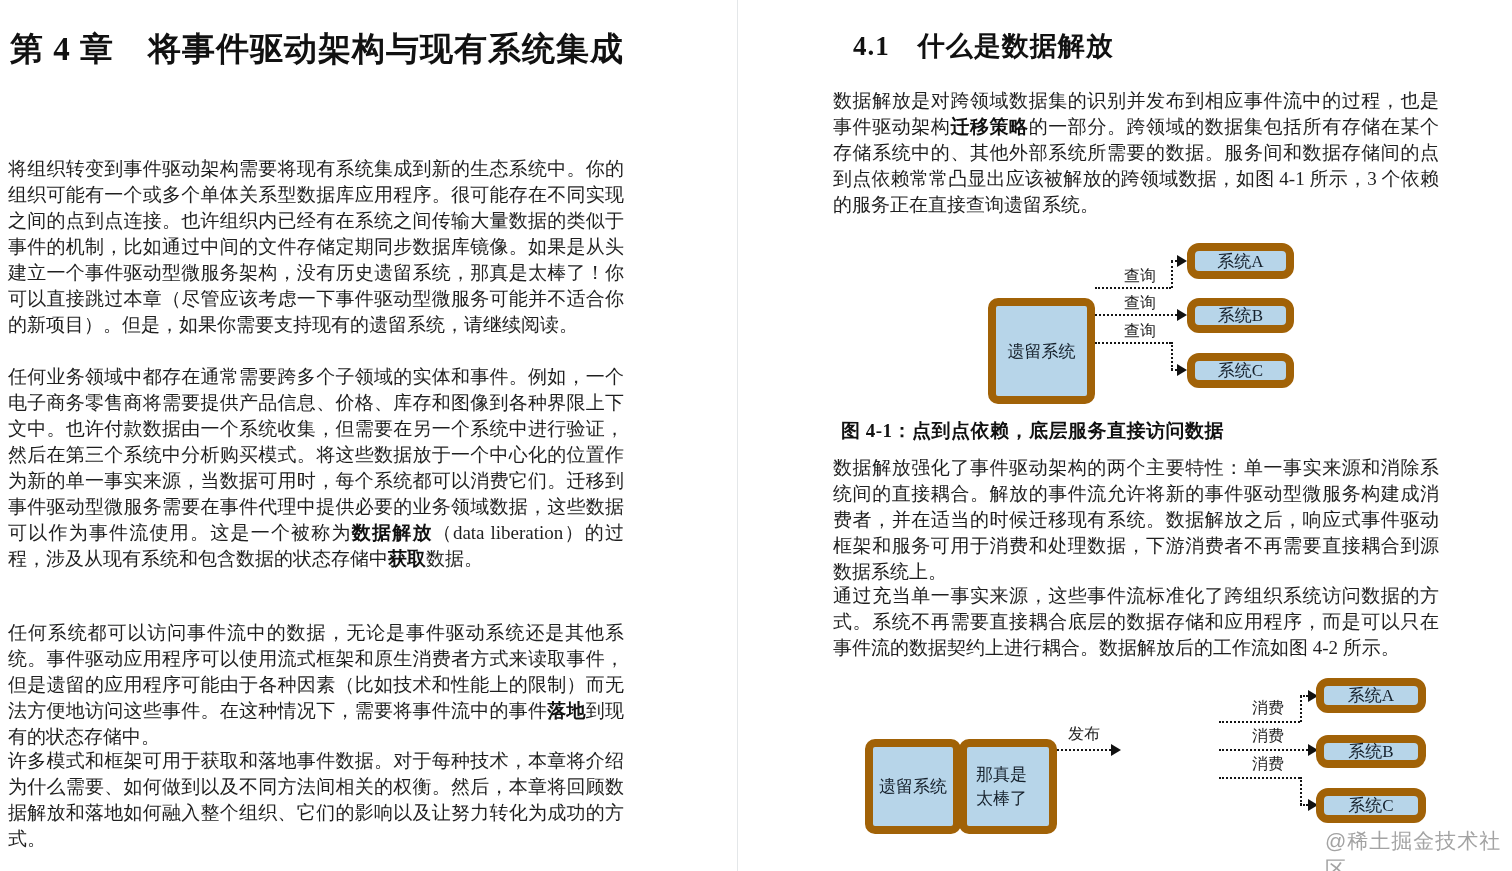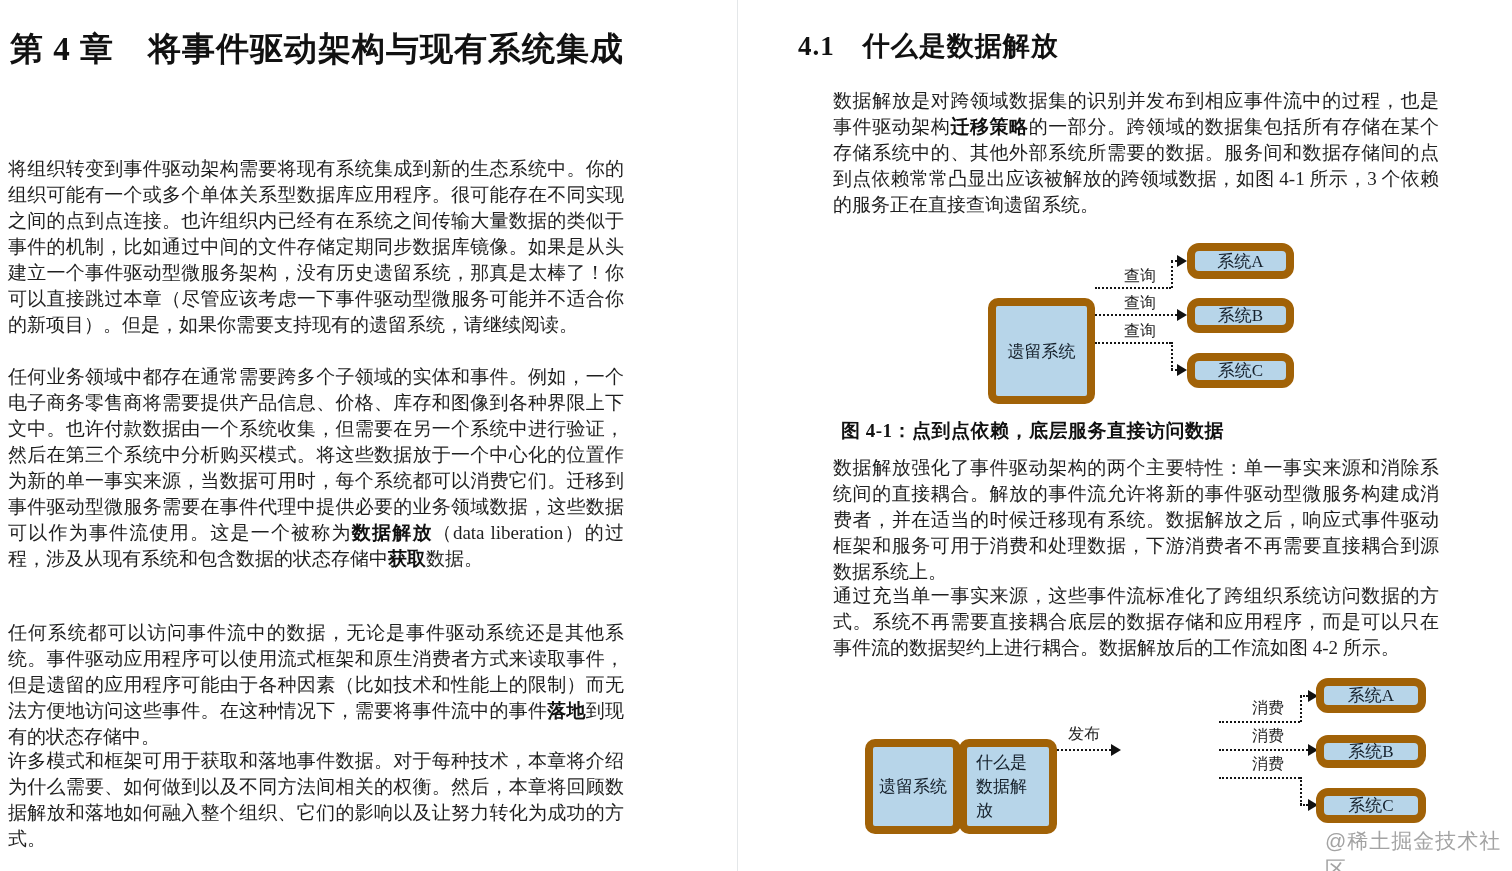--- a/index.html
+++ b/index.html
@@ -6,21 +6,21 @@
   .page-root{
     position:relative;width:1512px;height:871px;background:#ffffff;
     font-family:"Liberation Serif","DejaVu Serif",serif;color:#1c1c1c;overflow:hidden;
   }
   .divider{position:absolute;top:0;width:1px;height:871px;background:#e4e7e9;}
   .chapter-title{
     position:absolute;left:10px;top:16px;width:628px;margin:0;
     font-size:33px;line-height:66px;font-weight:bold;letter-spacing:1px;color:#111;
   }
   .section-title{
-    position:absolute;left:798px;top:28px;width:620px;margin:0;
+    position:absolute;left:853px;top:28px;width:620px;margin:0;
     font-size:27px;font-weight:bold;letter-spacing:1px;color:#111;
   }
   .para{
     position:absolute;font-size:19px;line-height:26px;text-align:justify;
     color:#1f1f1f;margin:0;
   }
   .para b{font-weight:bold;color:#111;}
   .caption{
     position:absolute;left:833px;top:410px;width:606px;margin:8px;
     font-size:19px;font-weight:bold;color:#111;letter-spacing:0.5px;
@@ -96,21 +96,21 @@
     </div>
 
     <p class="caption">图 4-1：点到点依赖，底层服务直接访问数据</p>
 
     <p class="para" style="left:833px;top:455px;width:606px;"><span>数据解放强化了事件驱动架构的两个主要特性：单一事实来源和消除系统间的直接耦合。解放的事件流允许将新的事件驱动型微服务构建成消费者，并在适当的时候迁移现有系统。数据解放之后，响应式事件驱动框架和服务可用于消费和处理数据，下游消费者不再需要直接耦合到源数据系统上。</span></p>
     <p class="para" style="left:833px;top:583px;width:606px;"><span>通过充当单一事实来源，这些事件流标准化了跨组织系统访问数据的方式。系统不再需要直接耦合底层的数据存储和应用程序，而是可以只在事件流的数据契约上进行耦合。数据解放后的工作流如图 4-2 所示。</span></p>
 
     <div class="fig" style="left:845px;top:672px;width:600px;height:190px;">
       <div class="node big" style="left:20px;top:31px;width:96px;height:95px;">遗留系统</div>
       <div class="node big" style="left:114px;top:31px;width:98px;height:95px;">
-          <span class="producer-text">什么是数据解放</span>
+          <span class="producer-text">那真是太棒了</span>
         </div>
 
       <div class="conn-label" style="left:213px;top:52px;width:52px;text-align:center;">发布</div>
       <div class="hline" style="left:212px;top:77px;width:54px;"></div>
       <div class="arrow-r" style="left:266px;top:72px;"></div>
 
 
       <div class="hline" style="left:374px;top:49px;width:81px;"></div>
       <div class="vline" style="left:455px;top:24px;height:26px;"></div>
       <div class="hline" style="left:455px;top:23px;width:8px;"></div>

